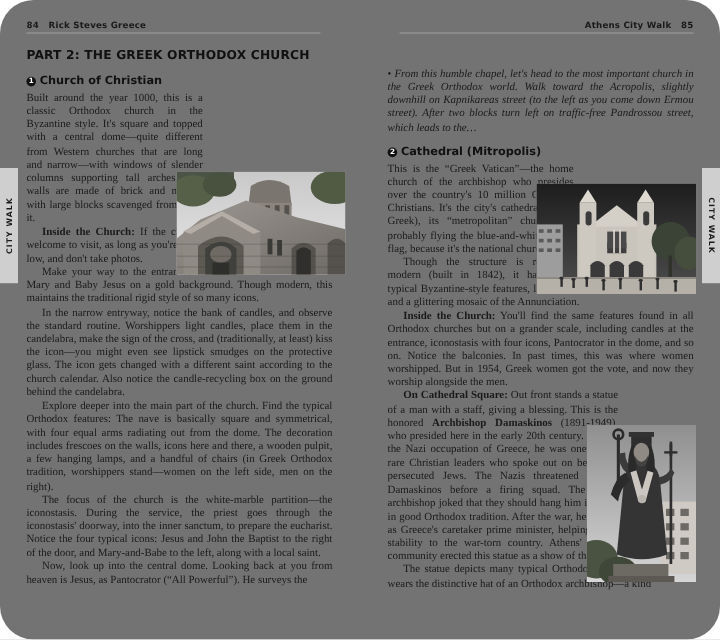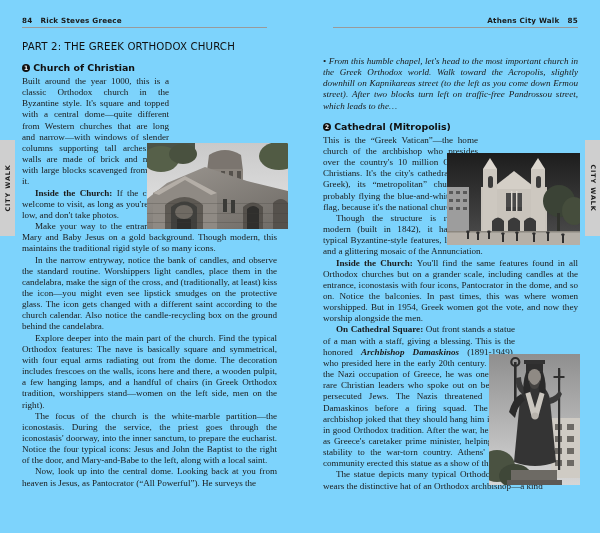--- a/index.html
+++ b/index.html
@@ -12,21 +12,22 @@
     height: 533px;
     position: relative;
     overflow: hidden;
     font-family: "Liberation Serif", serif;
     color: #1a1a1a;
   }
 
   .page {
     position: absolute;
     inset: 0;
-    background: #7dd3fc;
+    background: #737373;
+    border-radius: 28px;
   }
 
   
   .folio-row {
     position: absolute;
     top: 16px;
     left: 0;
     width: 600px;
     height: 18px;
   }
@@ -85,21 +86,21 @@
     top: 40px;
     width: 255px;
     height: 485px;
   }
   .col-left  { left: 22px; }
   .col-right { left: 323px; }
 
   .section-head {
     font-family: "DejaVu Sans", sans-serif;
     font-size: 10.2px;
-    font-weight: normal;
+    font-weight: bold;
     letter-spacing: 0.15px;
     margin: 0 0 3px 0;
     color: #111;
     line-height: 13px;
   }
   .sub-head {
     font-family: "DejaVu Sans", sans-serif;
     font-size: 9.4px;
     font-weight: bold;
     margin: 9px 0 2px 0;
@@ -127,21 +128,21 @@
     font-size: 9.1px;
     line-height: 11.15px;
     text-align: justify;
     text-justify: inter-word;
     hyphens: auto;
     -webkit-hyphens: auto;
   }
   p.indent { text-indent: 13px; }
   p.noindent { text-indent: 0; }
   .runin { font-weight: bold; }
-  .bold { font-weight: bold; font-style: italic; }
+  .bold { font-weight: bold; }
   p.italic-note {
     font-style: italic;
     text-indent: 0;
     margin-top: 16px;
   }
   .dot { font-style: normal; }
 
   
   .photo {
     position: absolute;

